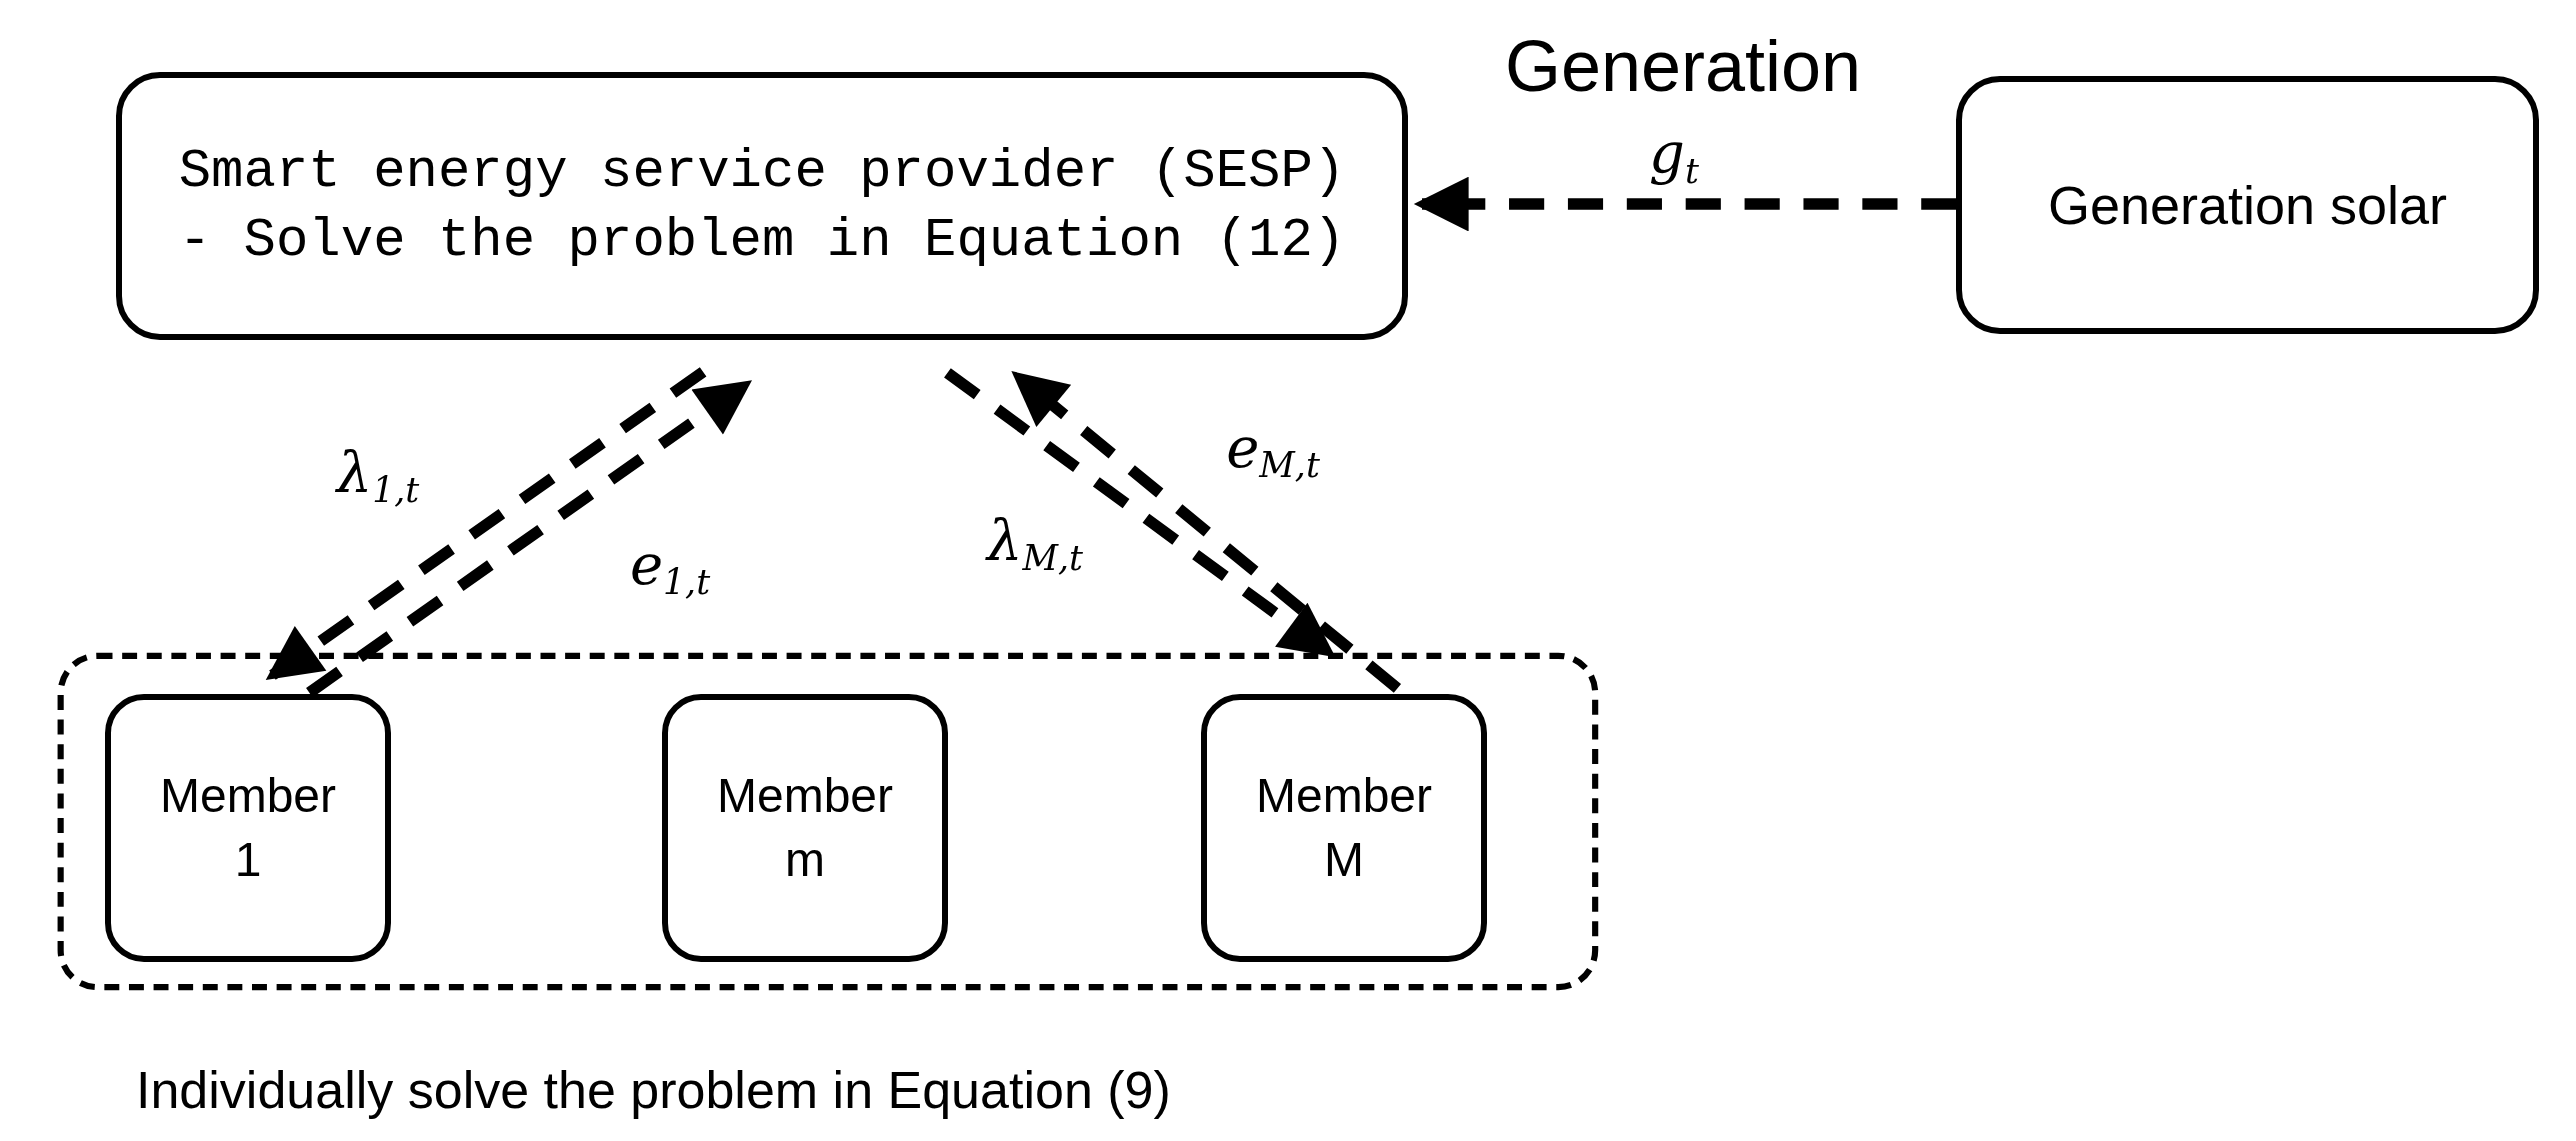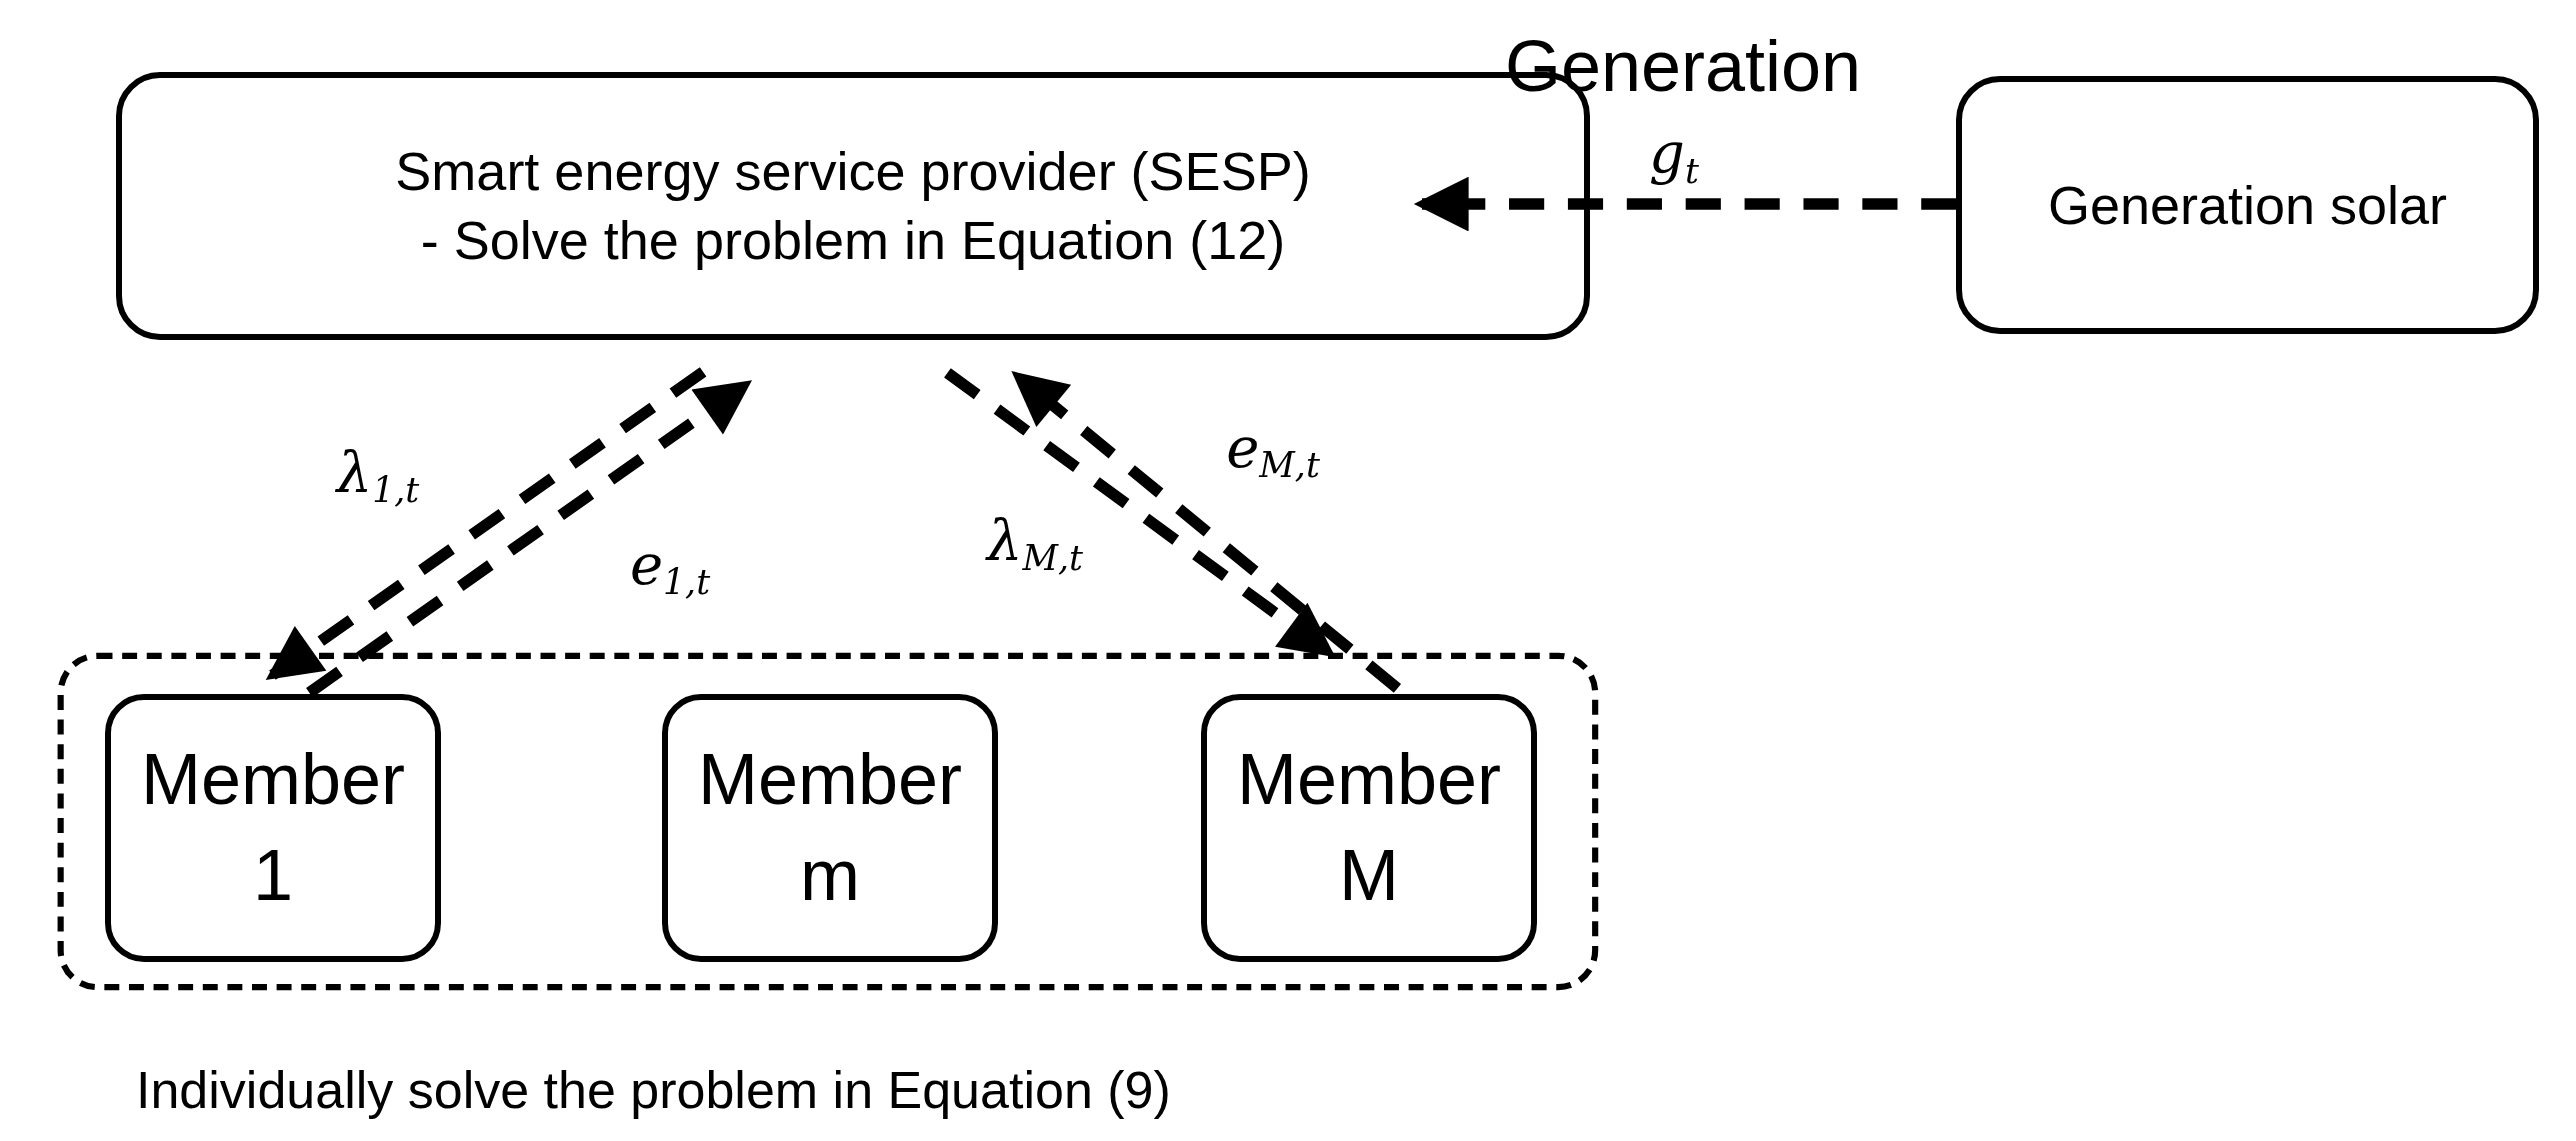--- a/index.html
+++ b/index.html
@@ -25,34 +25,35 @@
     border-radius: 44px;
     background: #ffffff;
     display: flex;
     flex-direction: column;
     align-items: center;
     justify-content: center;
     text-align: center;
   }
   .sesp-box {
     left: 116px; top: 72px;
-    width: 1474px; height: 268px;
+    width: 1292px; height: 268px;
     font-size: 54px;
     line-height: 1.28;
+    font-family: Liberation Mono, monospace;
   }
   .community-box {
     left: 1956px; top: 76px;
     width: 583px; height: 258px;
     font-size: 54px;
     line-height: 1.2;
   }
   .member-box {
     top: 694px;
-    width: 336px; height: 268px;
-    font-size: 72px;
+    width: 286px; height: 268px;
+    font-size: 48px;
     line-height: 1.33;
     border-radius: 39px;
   }
   .member-1 { left: 105px; }
   .member-m { left: 662px; }
   .member-M { left: 1201px; }
 
   .free-label {
     position: absolute;
     white-space: nowrap;

